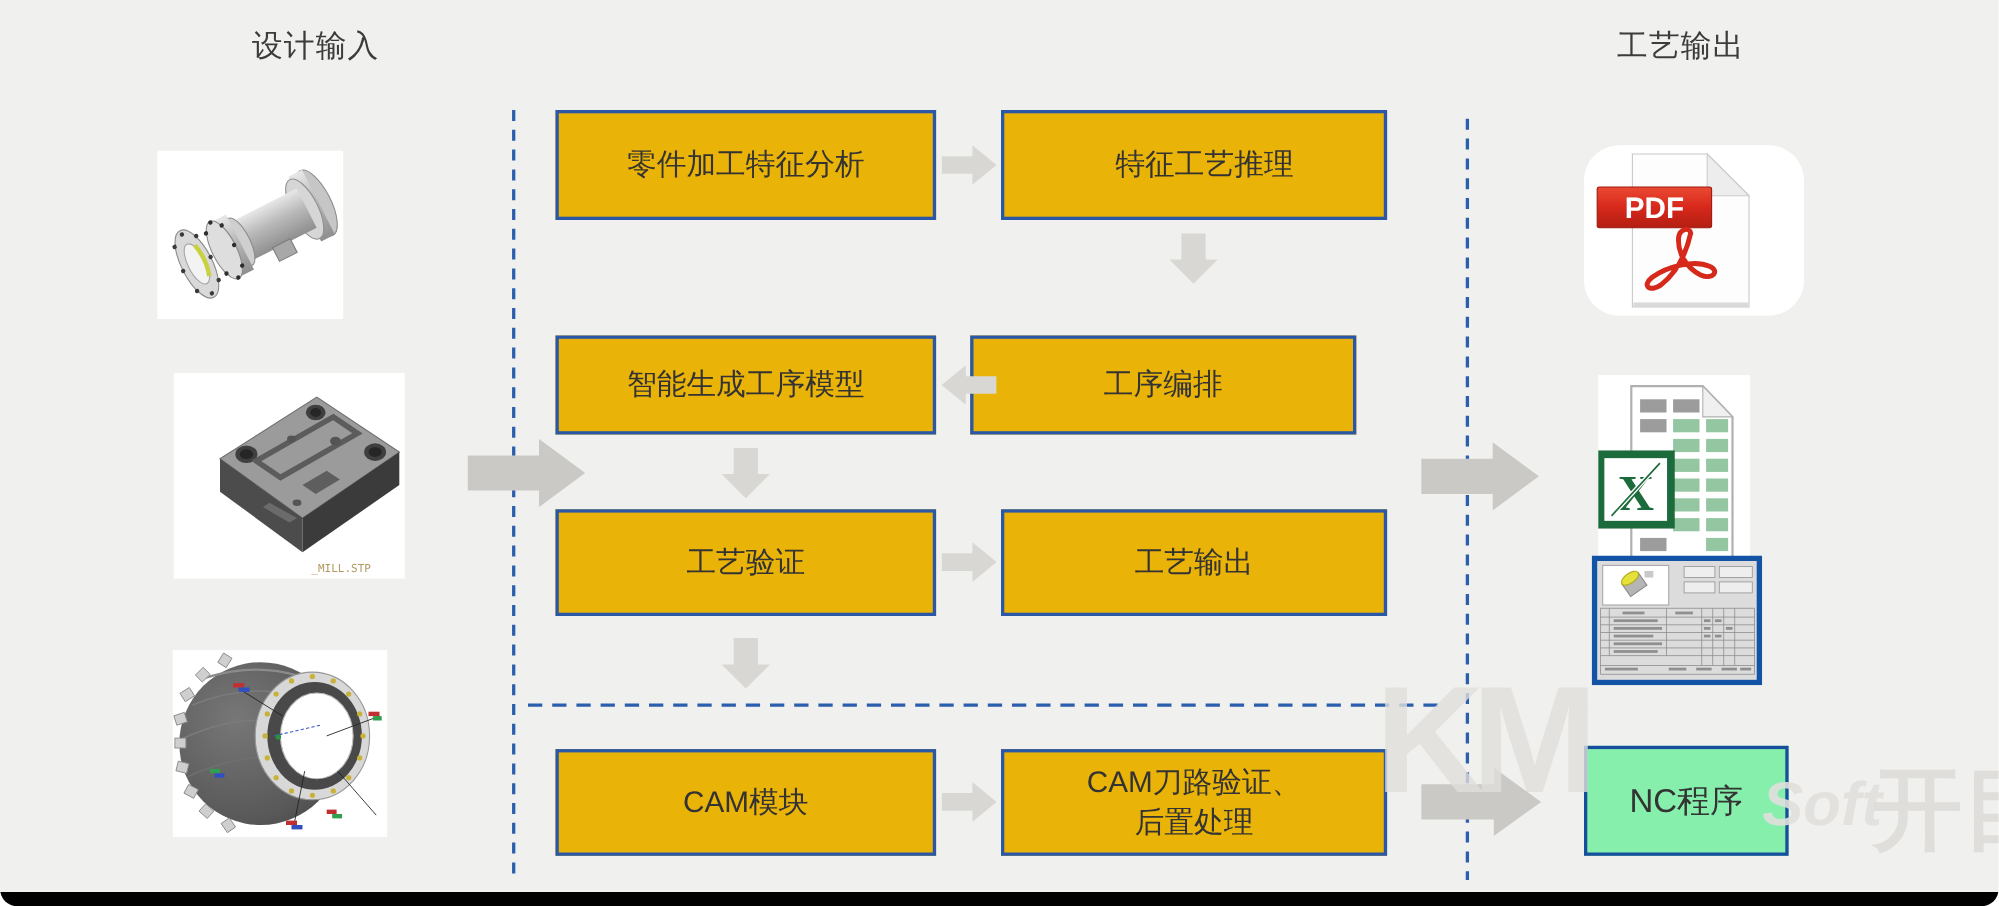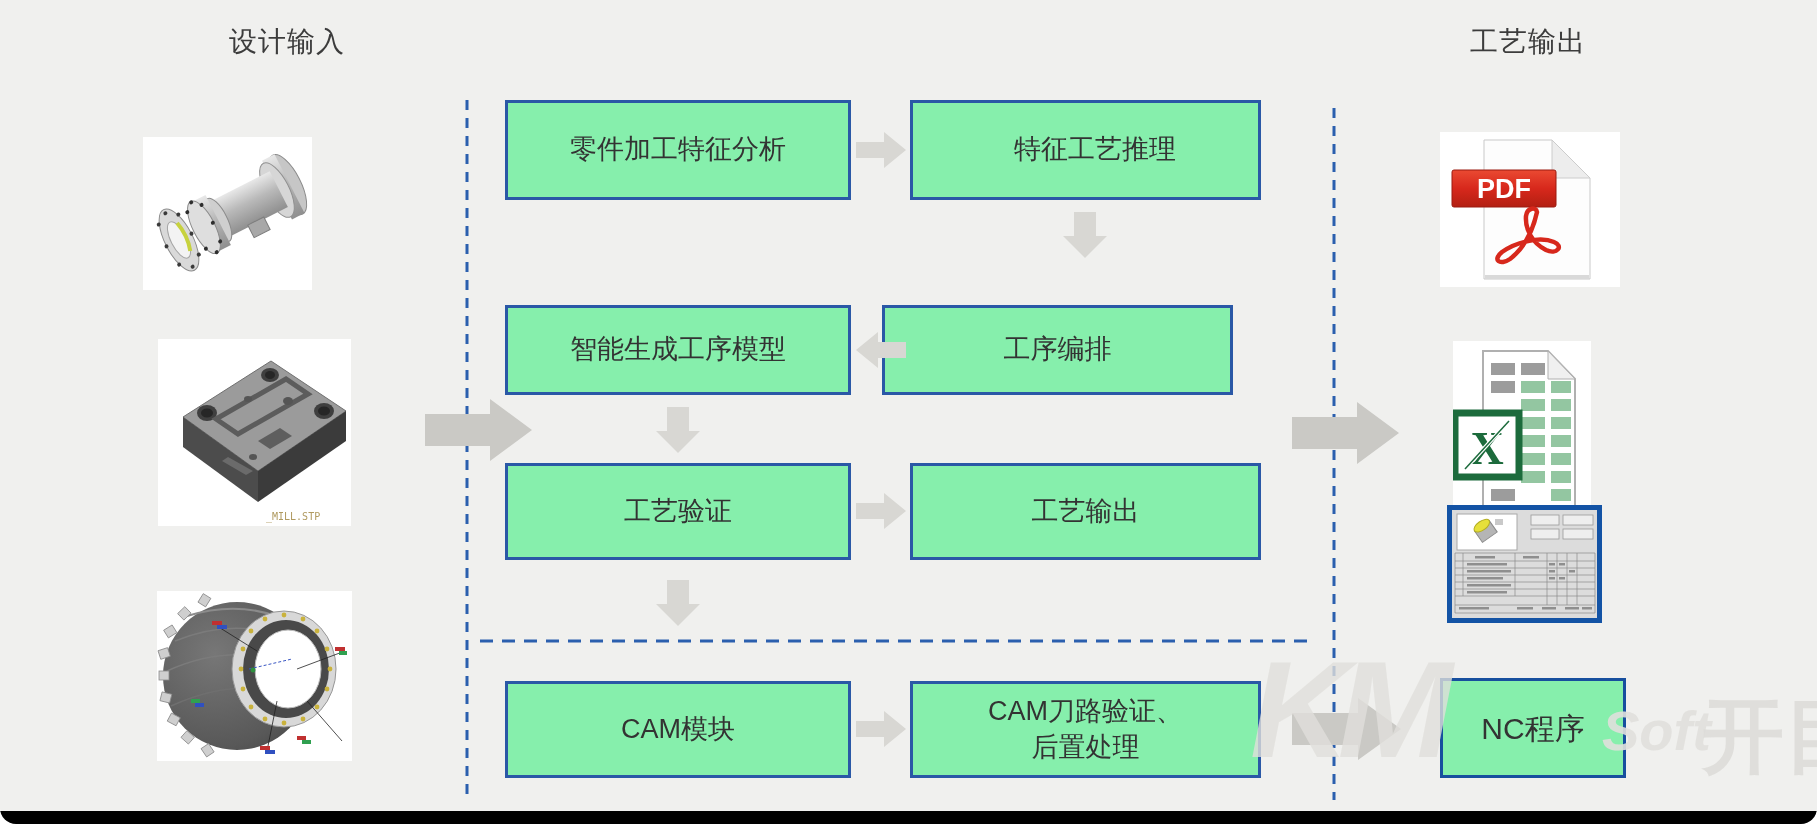--- a/index.html
+++ b/index.html
@@ -7,21 +7,21 @@
     position:relative;width:1817px;height:824px;
     background:#f0f0ee;overflow:hidden;
     font-family:"Liberation Sans","DejaVu Sans",sans-serif;
     border-radius:0 0 16px 16px;
   }
   .hdr{
     position:absolute;top:24px;height:36px;line-height:36px;
     text-align:center;font-size:28px;color:#3c3c3c;letter-spacing:1px;
   }
   .flowbox{
-    position:absolute;background:#86efac;border:3px solid #2a58a6;
+    position:absolute;background:#eab308;border:3px solid #2a58a6;
     box-sizing:border-box;display:flex;align-items:center;justify-content:center;
     flex-direction:column;z-index:4;
   }
   .flowbox .lbl{font-size:27px;color:#333333;line-height:1.3;text-align:center;}
   .imgcard{position:absolute;background:#ffffff;z-index:3;}
   .svgabs{position:absolute;z-index:3;}
   .arrow{position:absolute;z-index:5;}
   .dash{position:absolute;z-index:2;}
   .wmark{position:absolute;z-index:6;color:rgba(225,224,220,0.85);font-weight:bold;white-space:nowrap;}
   .botbar{position:absolute;left:0;bottom:0;width:1817px;height:13px;background:#000;z-index:9;border-radius:0 0 14px 14px;}
@@ -81,21 +81,21 @@
             <circle cx="30" cy="108" r="2"></circle>
             <circle cx="19" cy="100" r="2"></circle>
           <circle cx="16" cy="78" r="2"></circle>
             <circle cx="19" cy="55" r="2"></circle>
         </g>
         <rect x="98" y="96" width="18" height="14" fill="#a8a8a8" stroke="#7d7d7d"></rect>
       </g>
     </svg>
   </div>
 
-  <div class="imgcard" style="left:158px;top:339px;width:193px;height:187px;">
+  <div class="imgcard" style="left:158px;top:339px;width:193px;height:187px;padding-left:17px;">
     <svg width="193" height="187" viewBox="0 0 193 187">
       <polygon points="25,78 113,22 188,72 100,132" fill="#9b9b9b" stroke="#6f6f6f"></polygon>
       <polygon points="25,78 100,132 100,163 25,108" fill="#4c4c4c"></polygon>
       <polygon points="100,132 188,72 188,102 100,163" fill="#3b3b3b"></polygon>
       <ellipse cx="49" cy="74" rx="10" ry="8" fill="#3f3f3f"></ellipse>
         <ellipse cx="49" cy="74" rx="6" ry="4.5" fill="#262626"></ellipse>
       <ellipse cx="112" cy="36" rx="9" ry="7" fill="#3f3f3f"></ellipse>
         <ellipse cx="112" cy="36" rx="5" ry="4" fill="#262626"></ellipse>
       <ellipse cx="166" cy="72" rx="10" ry="8" fill="#3f3f3f"></ellipse>
         <ellipse cx="166" cy="72" rx="6" ry="4.5" fill="#262626"></ellipse>
@@ -230,21 +230,21 @@
   <svg class="arrow" style="left:425px;top:399px;" width="107" height="62">
     <polygon points="0,15 65,15 65,0 107,31 65,62 65,47 0,47" fill="#cac9c5"></polygon>
   </svg>
   <svg class="arrow" style="left:1292px;top:402px;" width="107" height="62">
     <polygon points="0,15 65,15 65,0 107,31 65,62 65,47 0,47" fill="#cac9c5"></polygon>
   </svg>
   <svg class="arrow" style="left:1292px;top:698px;" width="109" height="62">
     <polygon points="0,15 66,15 66,0 109,31 66,62 66,47 0,47" fill="#cac9c5"></polygon>
   </svg>
 
-  <div class="imgcard" style="left:1440px;top:132px;width:180px;height:155px;">
+  <div class="imgcard" style="left:1440px;top:132px;width:200px;height:155px;border-radius:32px;">
     <svg width="168" height="155" viewBox="0 0 168 155">
       <defs>
         <linearGradient id="redg" x1="0" y1="0" x2="0" y2="1">
           <stop offset="0" stop-color="#ea4a32"></stop>
             <stop offset="0.5" stop-color="#d7281c"></stop>
             <stop offset="1" stop-color="#b31f12"></stop>
         </linearGradient>
       </defs>
       <path d="M44,8 L112,8 L150,46 L150,147 L44,147 Z" fill="#fdfdfd" stroke="#c9c9c9"></path>
       <path d="M112,8 L150,46 L112,46 Z" fill="#ededed" stroke="#cccccc"></path>
@@ -338,21 +338,21 @@
           <rect x="76" y="51" width="16" height="2.5"></rect>
         <rect x="12" y="102" width="30" height="2.5"></rect>
           <rect x="70" y="102" width="16" height="2.5"></rect>
         <rect x="95" y="102" width="14" height="2.5"></rect>
           <rect x="118" y="102" width="14" height="2.5"></rect>
         <rect x="135" y="102" width="10" height="2.5"></rect>
       </g>
     </svg>
   </div>
 
-  <div class="wmark" style="left:1250px;top:630px;font-size:138px;font-style:italic;letter-spacing:-12px;color:rgba(224,223,219,0.8);">KM</div>
+  <div class="wmark" style="left:1250px;top:594px;font-size:138px;letter-spacing:-12px;color:rgba(224,223,219,0.8);">KM</div>
   <div class="wmark" style="left:1602px;top:698px;font-size:56px;font-style:italic;color:rgba(224,223,219,0.9);">Soft</div>
   <div class="wmark" style="left:1702px;top:682px;font-size:82px;color:rgba(221,220,216,0.9);">开目</div>
 
   <div class="flowbox" style="left:1440px;top:678px;width:186px;height:100px;border-color:#174f9e;background:#86efac;z-index:5;">
     <div class="lbl" style="font-size:30px;position:relative;z-index:7;">NC程序</div>
   </div>
 
   <div class="botbar"></div>
 </div>
 

